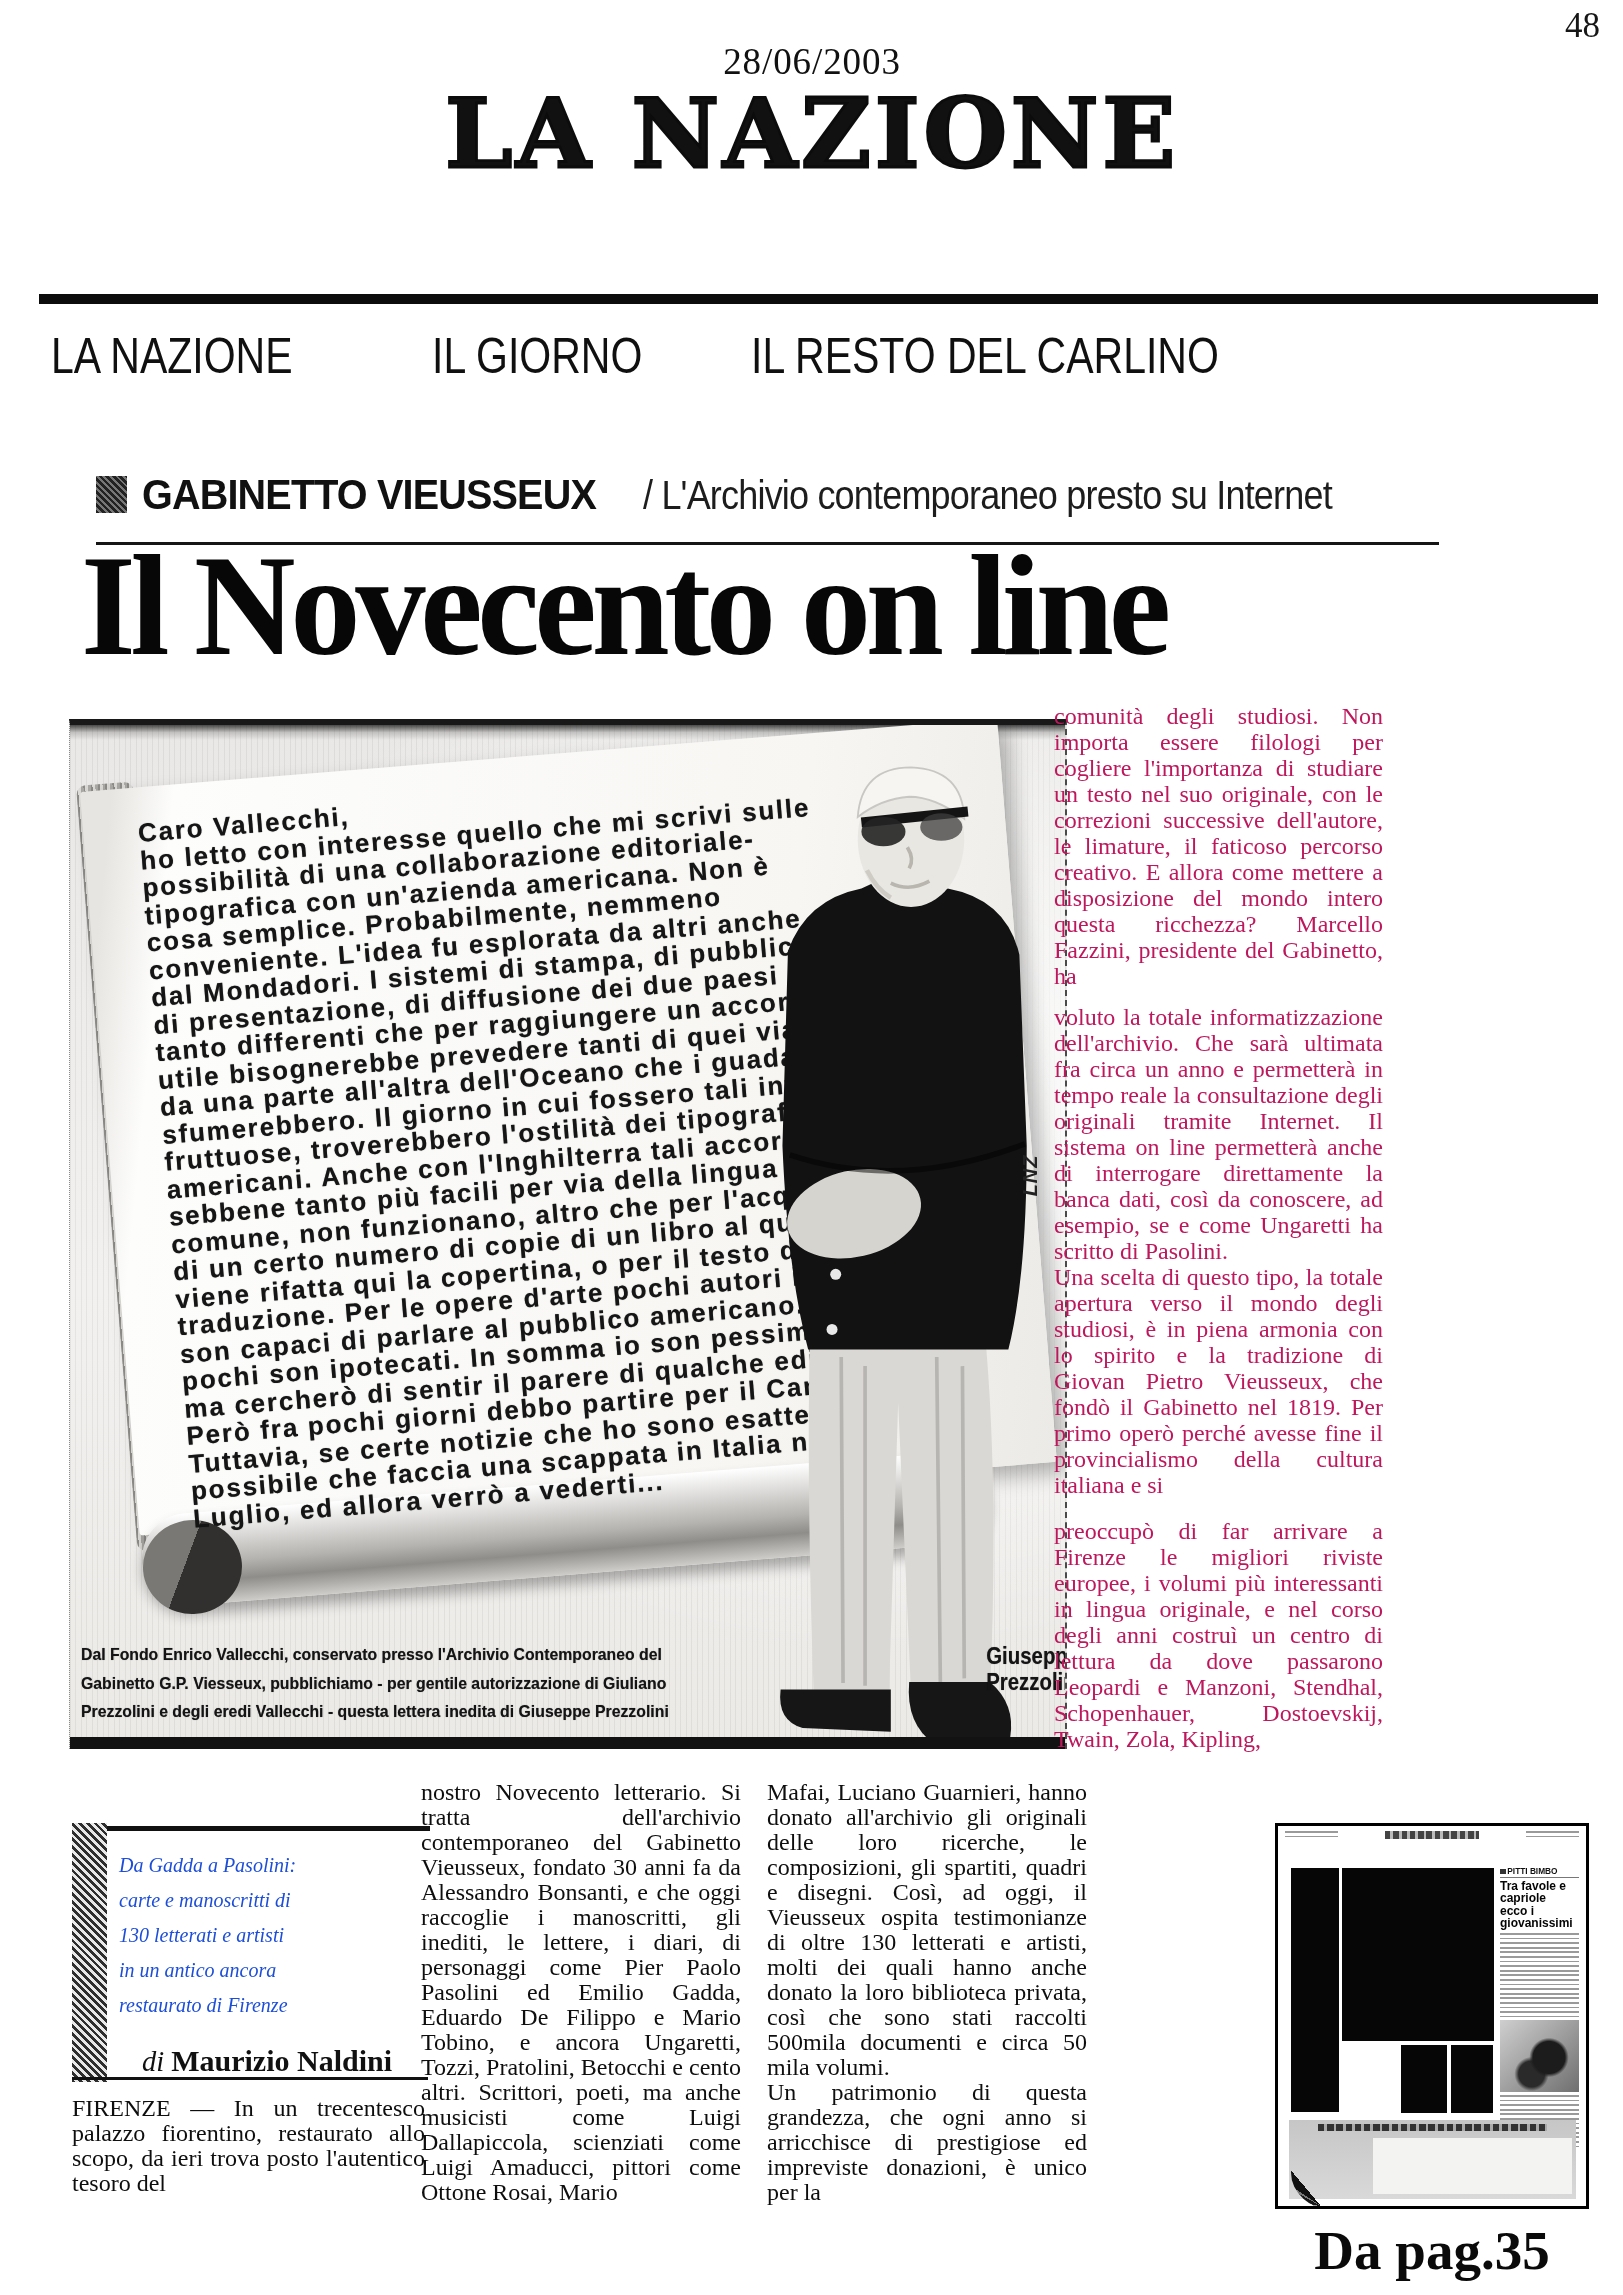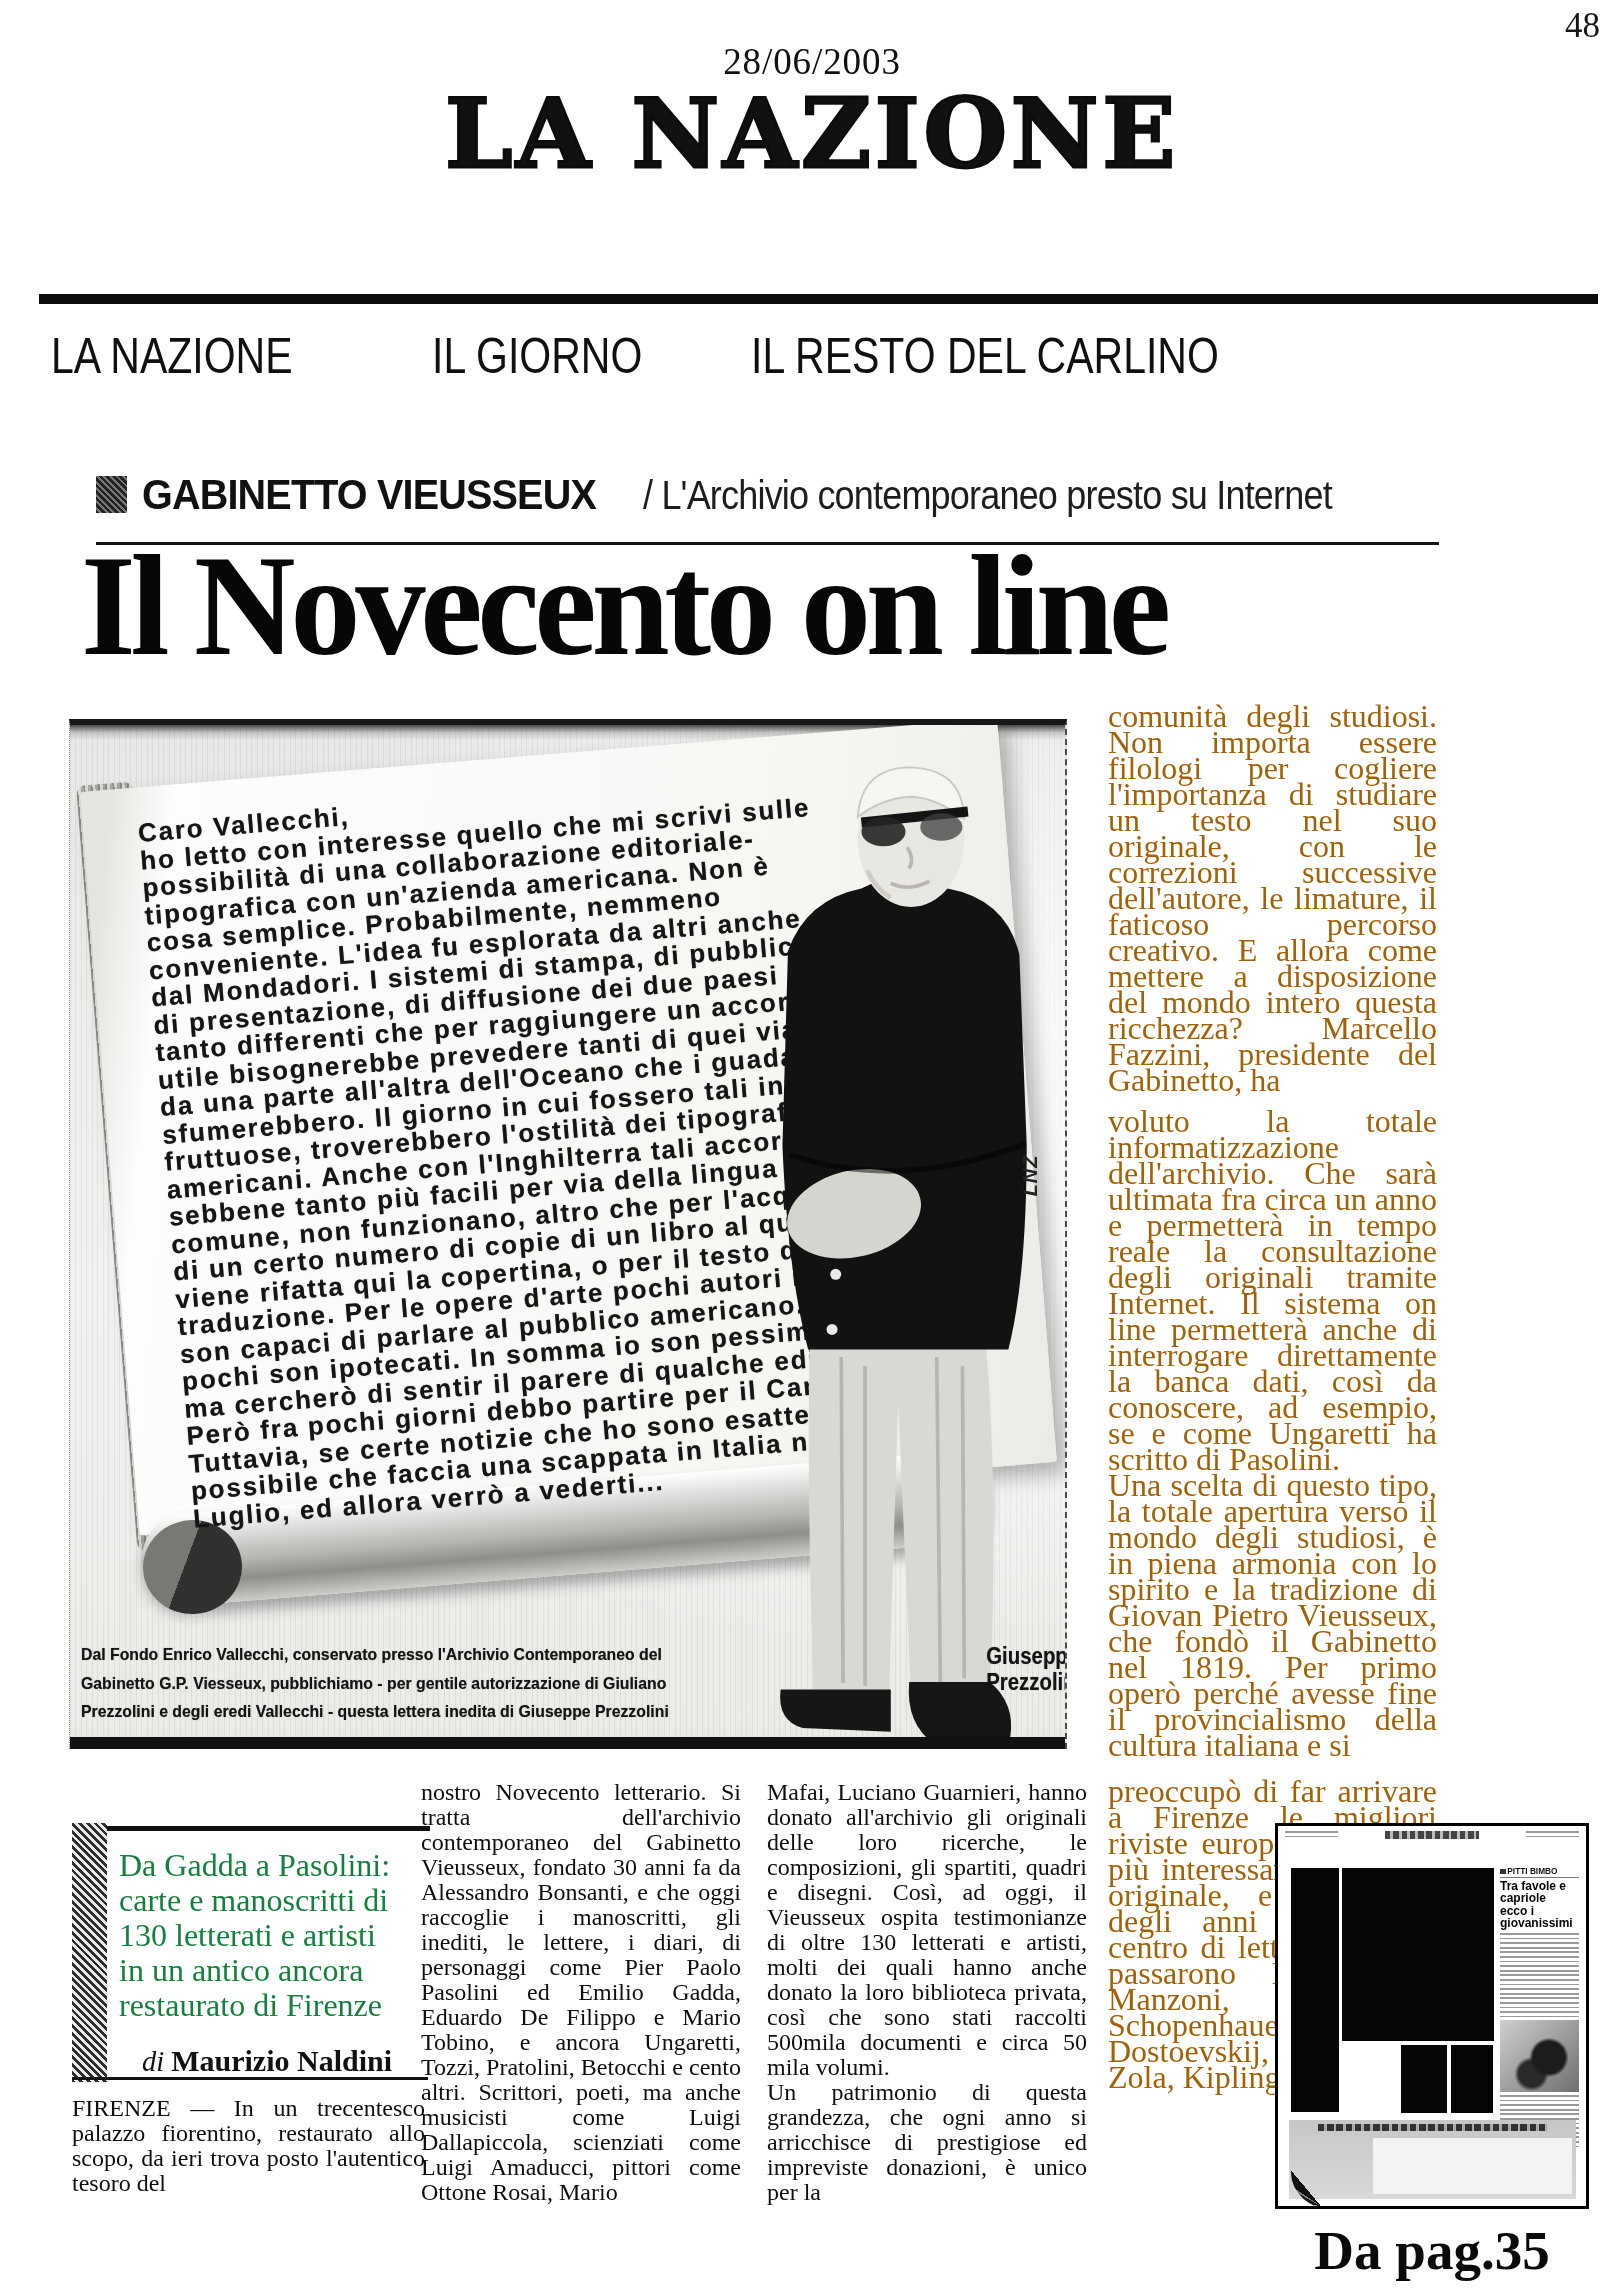--- a/index.html
+++ b/index.html
@@ -72,30 +72,30 @@
   .capt div{white-space:nowrap;transform:scaleX(.93);transform-origin:left top;}
 
   .subject{right:3.7px;top:918px;width:88px;font-family:"Liberation Sans",sans-serif;font-weight:bold;
            font-size:24px;line-height:26px;color:#141414;text-align:left;
            transform:scaleX(.85);transform-origin:right top;text-shadow:0 0 0.9px rgba(0,0,0,.5);}
 
   
   .man{right:7.3px;top:35px;width:305px;height:990px;}
 
   
-  .rightcol{left:1108px;top:703px;width:329px;font-size:32px;line-height:26px;text-align:justify;color:#a16207;}
+  .rightcol{left:1054px;top:703px;width:329px;font-size:24px;line-height:26px;text-align:justify;color:#be185d;}
   .rightcol p{margin:0;}
   .rightcol p.g1{margin-top:14.7px;}
   .rightcol p.g2{margin-top:20px;}
 
   
   .sfbar{left:72px;top:1823px;width:35px;height:259px;
          background:repeating-linear-gradient(45deg,#2e2e2e 0 2.8px,#e8e8e8 2.8px 5.5px);}
   .sfruletop{left:107px;top:1826px;width:323px;height:4.6px;background:#111;}
-  .sflines{left:119px;top:1848px;width:305px;font-size:32px;line-height:35px;color:#15803d;}
+  .sflines{left:119px;top:1848px;width:305px;font-style:italic;font-size:20px;line-height:35px;color:#1d4ed8;}
   .sflines div{white-space:nowrap;}
   .byline{left:107px;top:2044px;width:320px;text-align:center;font-size:28.5px;white-space:nowrap;}
   .byline .pfx{font-style:italic;}
   .byline .nm{font-weight:bold;font-size:30px;}
   .sfrulebot{left:72px;top:2077px;width:356px;height:2.8px;background:#111;}
 
   .bodycol{font-size:24px;line-height:25px;text-align:justify;color:#0e0e0e;}
   .bodycol p{margin:0;}
   .col1{left:72px;top:2096px;width:353px;}
   .col2{left:421px;top:1780px;width:320px;}

